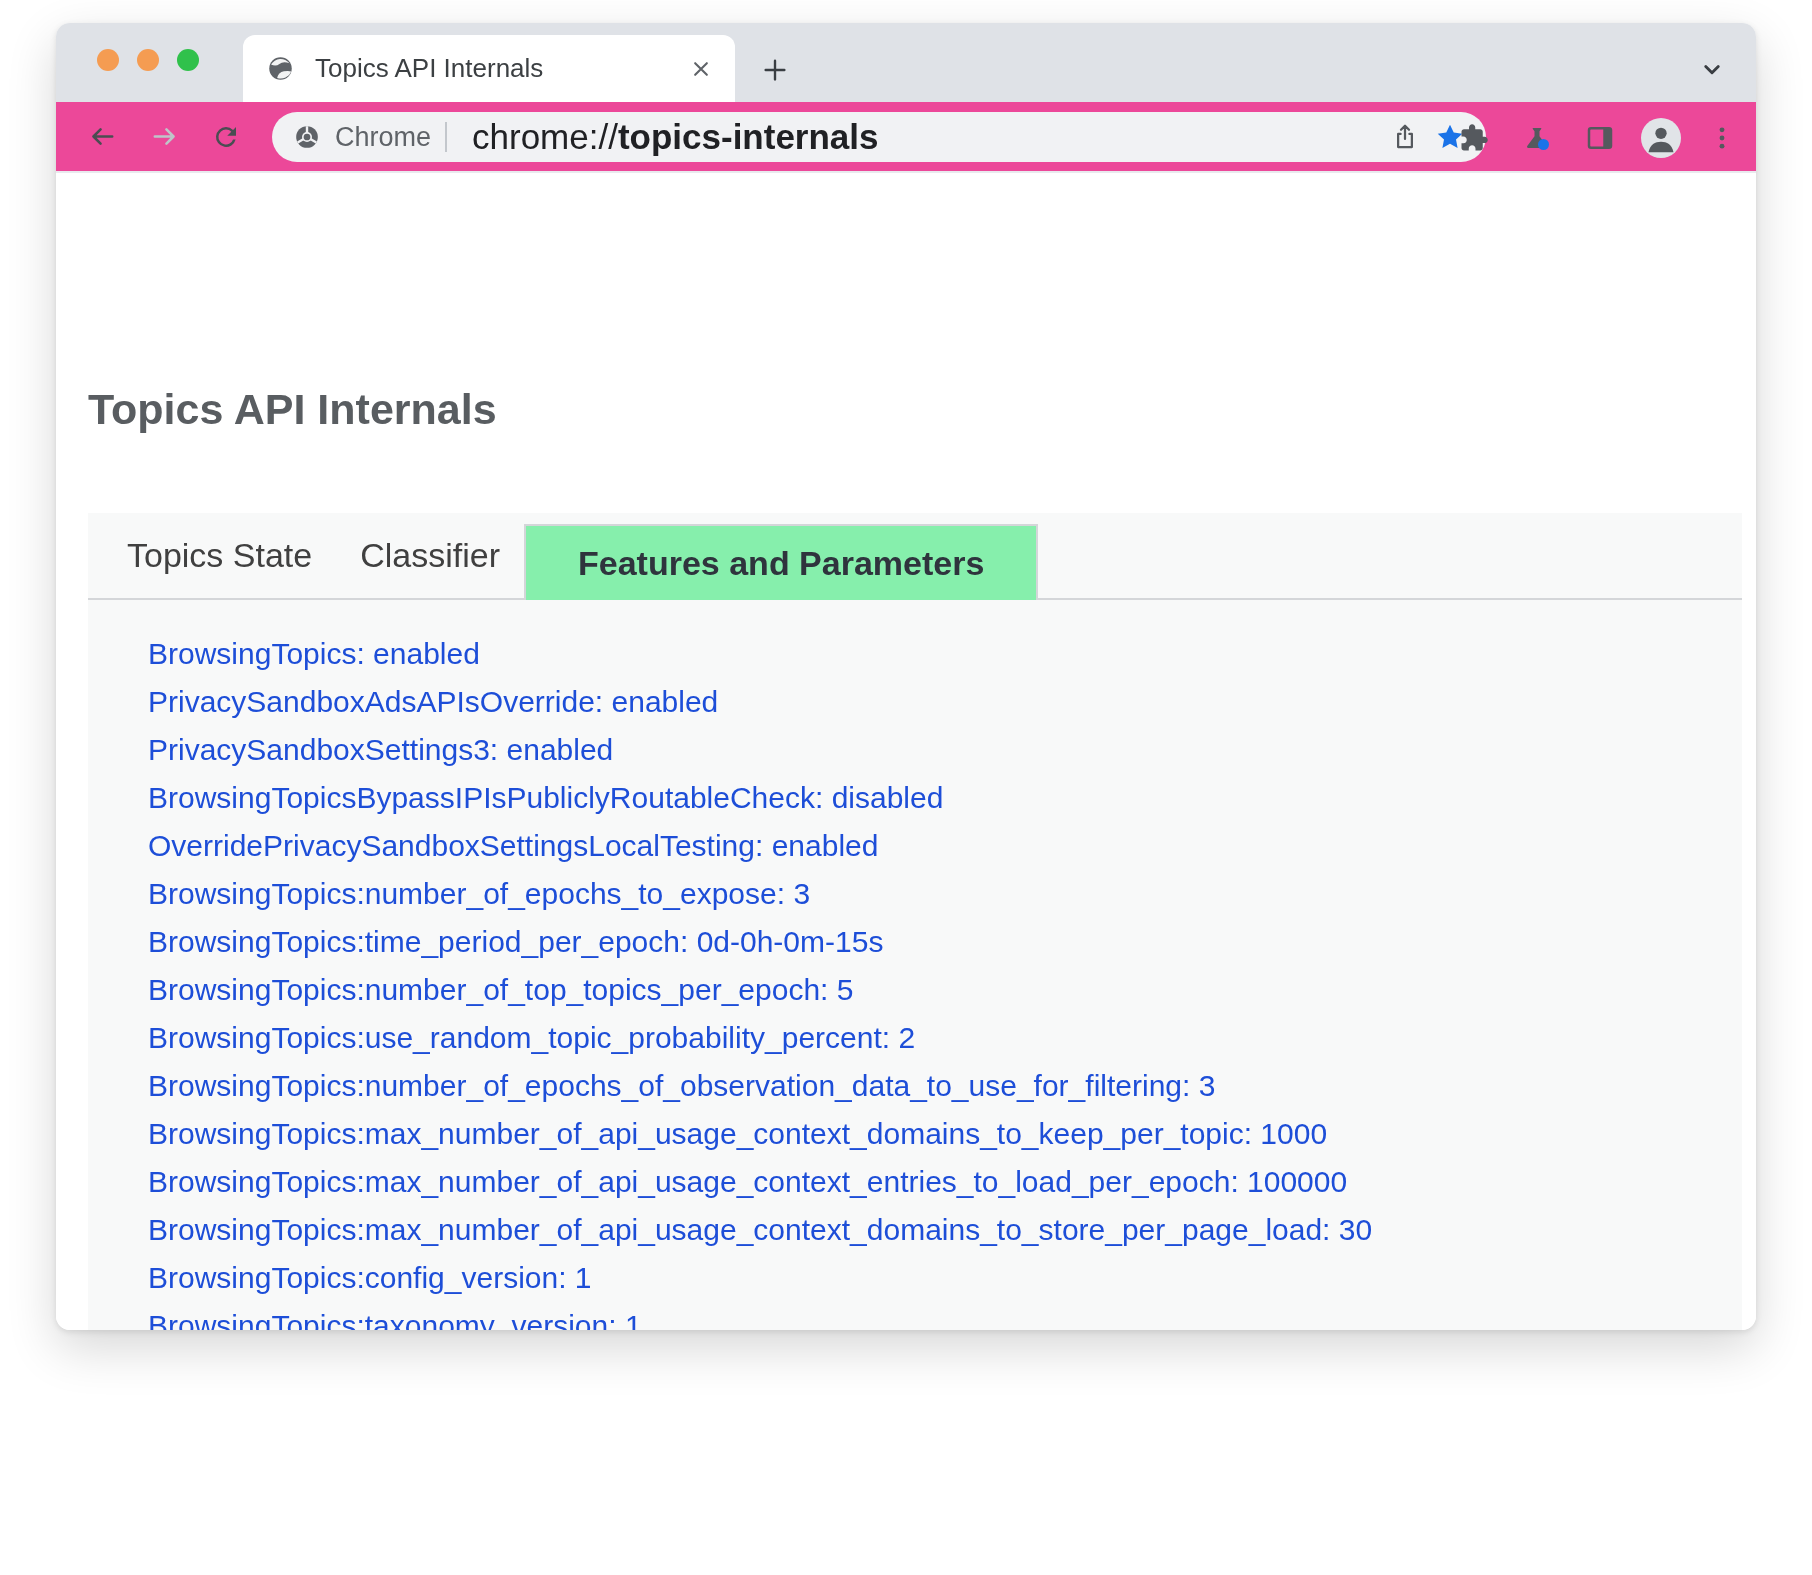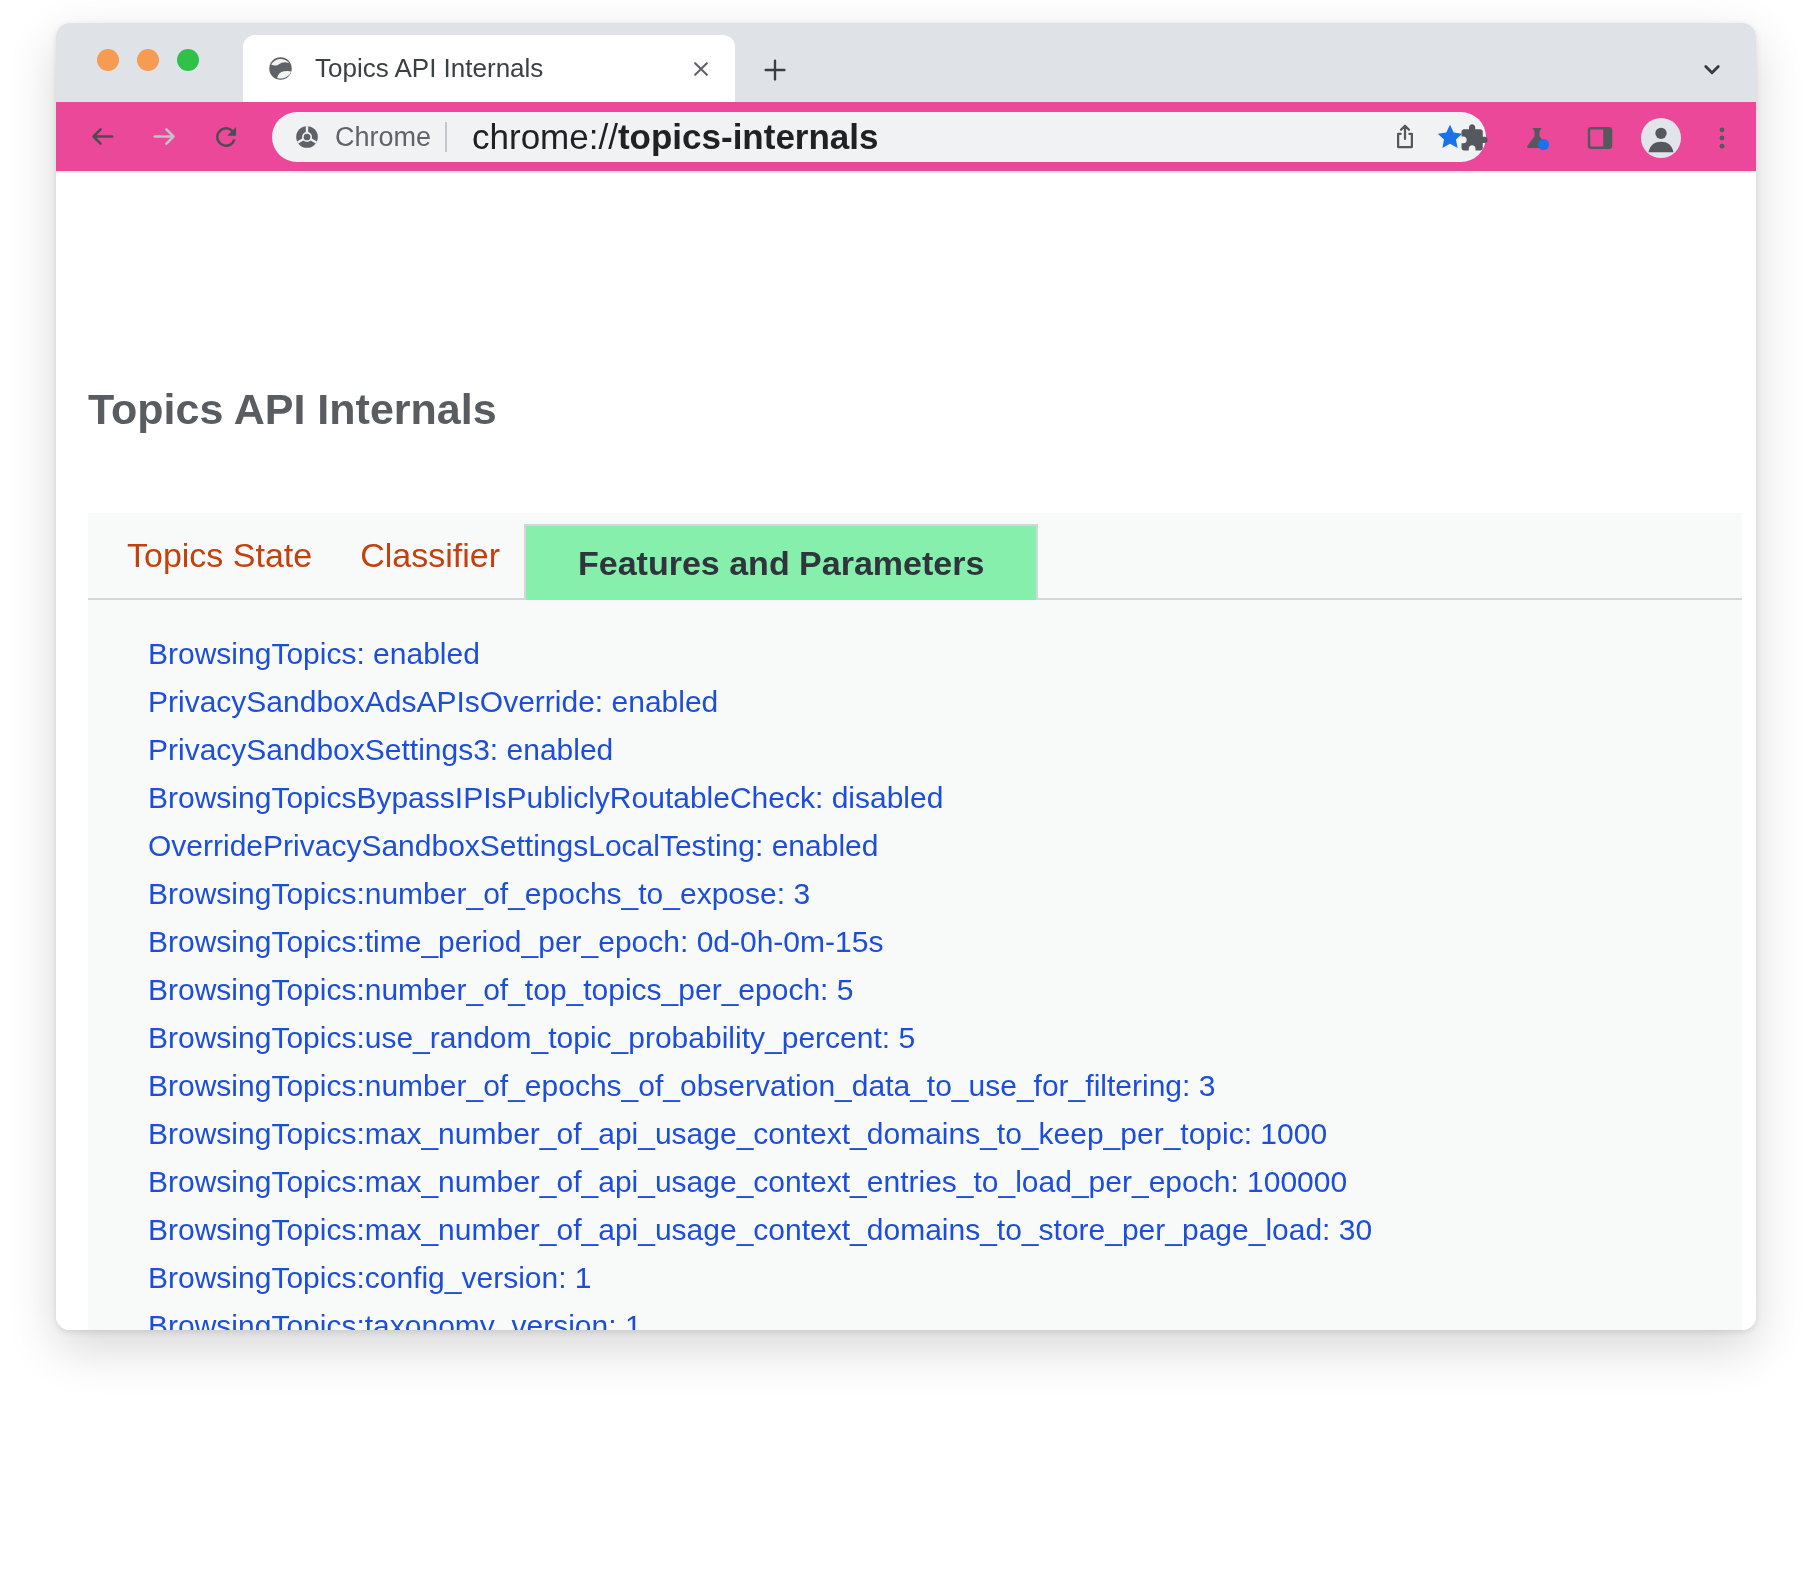--- a/index.html
+++ b/index.html
@@ -38,21 +38,21 @@
   .right-icons { position:absolute; right:12px; top:0; height:71px; display:flex; align-items:center; gap:19px; }
   .avatar { width:40px; height:40px; border-radius:50%; background:#E1E4E8; overflow:hidden;
             display:flex; align-items:flex-start; justify-content:center; }
 
   
   .page { position:relative; height:1310px; background:#ffffff; }
   .page-title { position:absolute; left:32px; top:212px; font-size:43px; line-height:1.15; font-weight:700; color:#595D61; }
 
   .panel { position:absolute; left:32px; top:340px; width:1654px; height:880px; background:#F8F9F9; }
   .tabrow { display:flex; align-items:flex-end; height:87px; border-bottom:2px solid #D4D6D9; padding-left:15px; }
-  .ptab { align-self:center; padding:0 24px; font-size:34px; color:#c2410c; cursor:default; white-space:nowrap; }
+  .ptab { align-self:center; padding:0 24px; font-size:34px; color:#404040; cursor:default; white-space:nowrap; }
   .ptab.active { align-self:flex-end; display:flex; align-items:center; height:76px; margin-bottom:-2px;
                  background:#86efac; border:2px solid #D4D6D9; border-bottom:none; padding:0 52px;
                  font-weight:700; color:#2F343D; position:relative; z-index:1; }
   .params { padding:30px 40px 0 60px; font-size:30px; line-height:48px; color:#1d4ed8; }
   .param-row { white-space:nowrap; }
 
   svg { display:block; }
 </style>
 </head>
 <body>
@@ -192,21 +192,21 @@
           </div>
         <div class="params" id="param-list">
             <div class="param-row">BrowsingTopics: enabled</div>
             <div class="param-row">PrivacySandboxAdsAPIsOverride: enabled</div>
             <div class="param-row">PrivacySandboxSettings3: enabled</div>
             <div class="param-row">BrowsingTopicsBypassIPIsPubliclyRoutableCheck: disabled</div>
             <div class="param-row">OverridePrivacySandboxSettingsLocalTesting: enabled</div>
             <div class="param-row">BrowsingTopics:number_of_epochs_to_expose: 3</div>
             <div class="param-row">BrowsingTopics:time_period_per_epoch: 0d-0h-0m-15s</div>
             <div class="param-row">BrowsingTopics:number_of_top_topics_per_epoch: 5</div>
-            <div class="param-row">BrowsingTopics:use_random_topic_probability_percent: 5</div>
+            <div class="param-row">BrowsingTopics:use_random_topic_probability_percent: 2</div>
             <div class="param-row">BrowsingTopics:number_of_epochs_of_observation_data_to_use_for_filtering: 3</div>
             <div class="param-row">BrowsingTopics:max_number_of_api_usage_context_domains_to_keep_per_topic: 1000</div>
             <div class="param-row">BrowsingTopics:max_number_of_api_usage_context_entries_to_load_per_epoch: 100000</div>
             <div class="param-row">BrowsingTopics:max_number_of_api_usage_context_domains_to_store_per_page_load: 30</div>
             <div class="param-row">BrowsingTopics:config_version: 1</div>
             <div class="param-row">BrowsingTopics:taxonomy_version: 1</div>
           </div>
       </div>
     </div>
 

